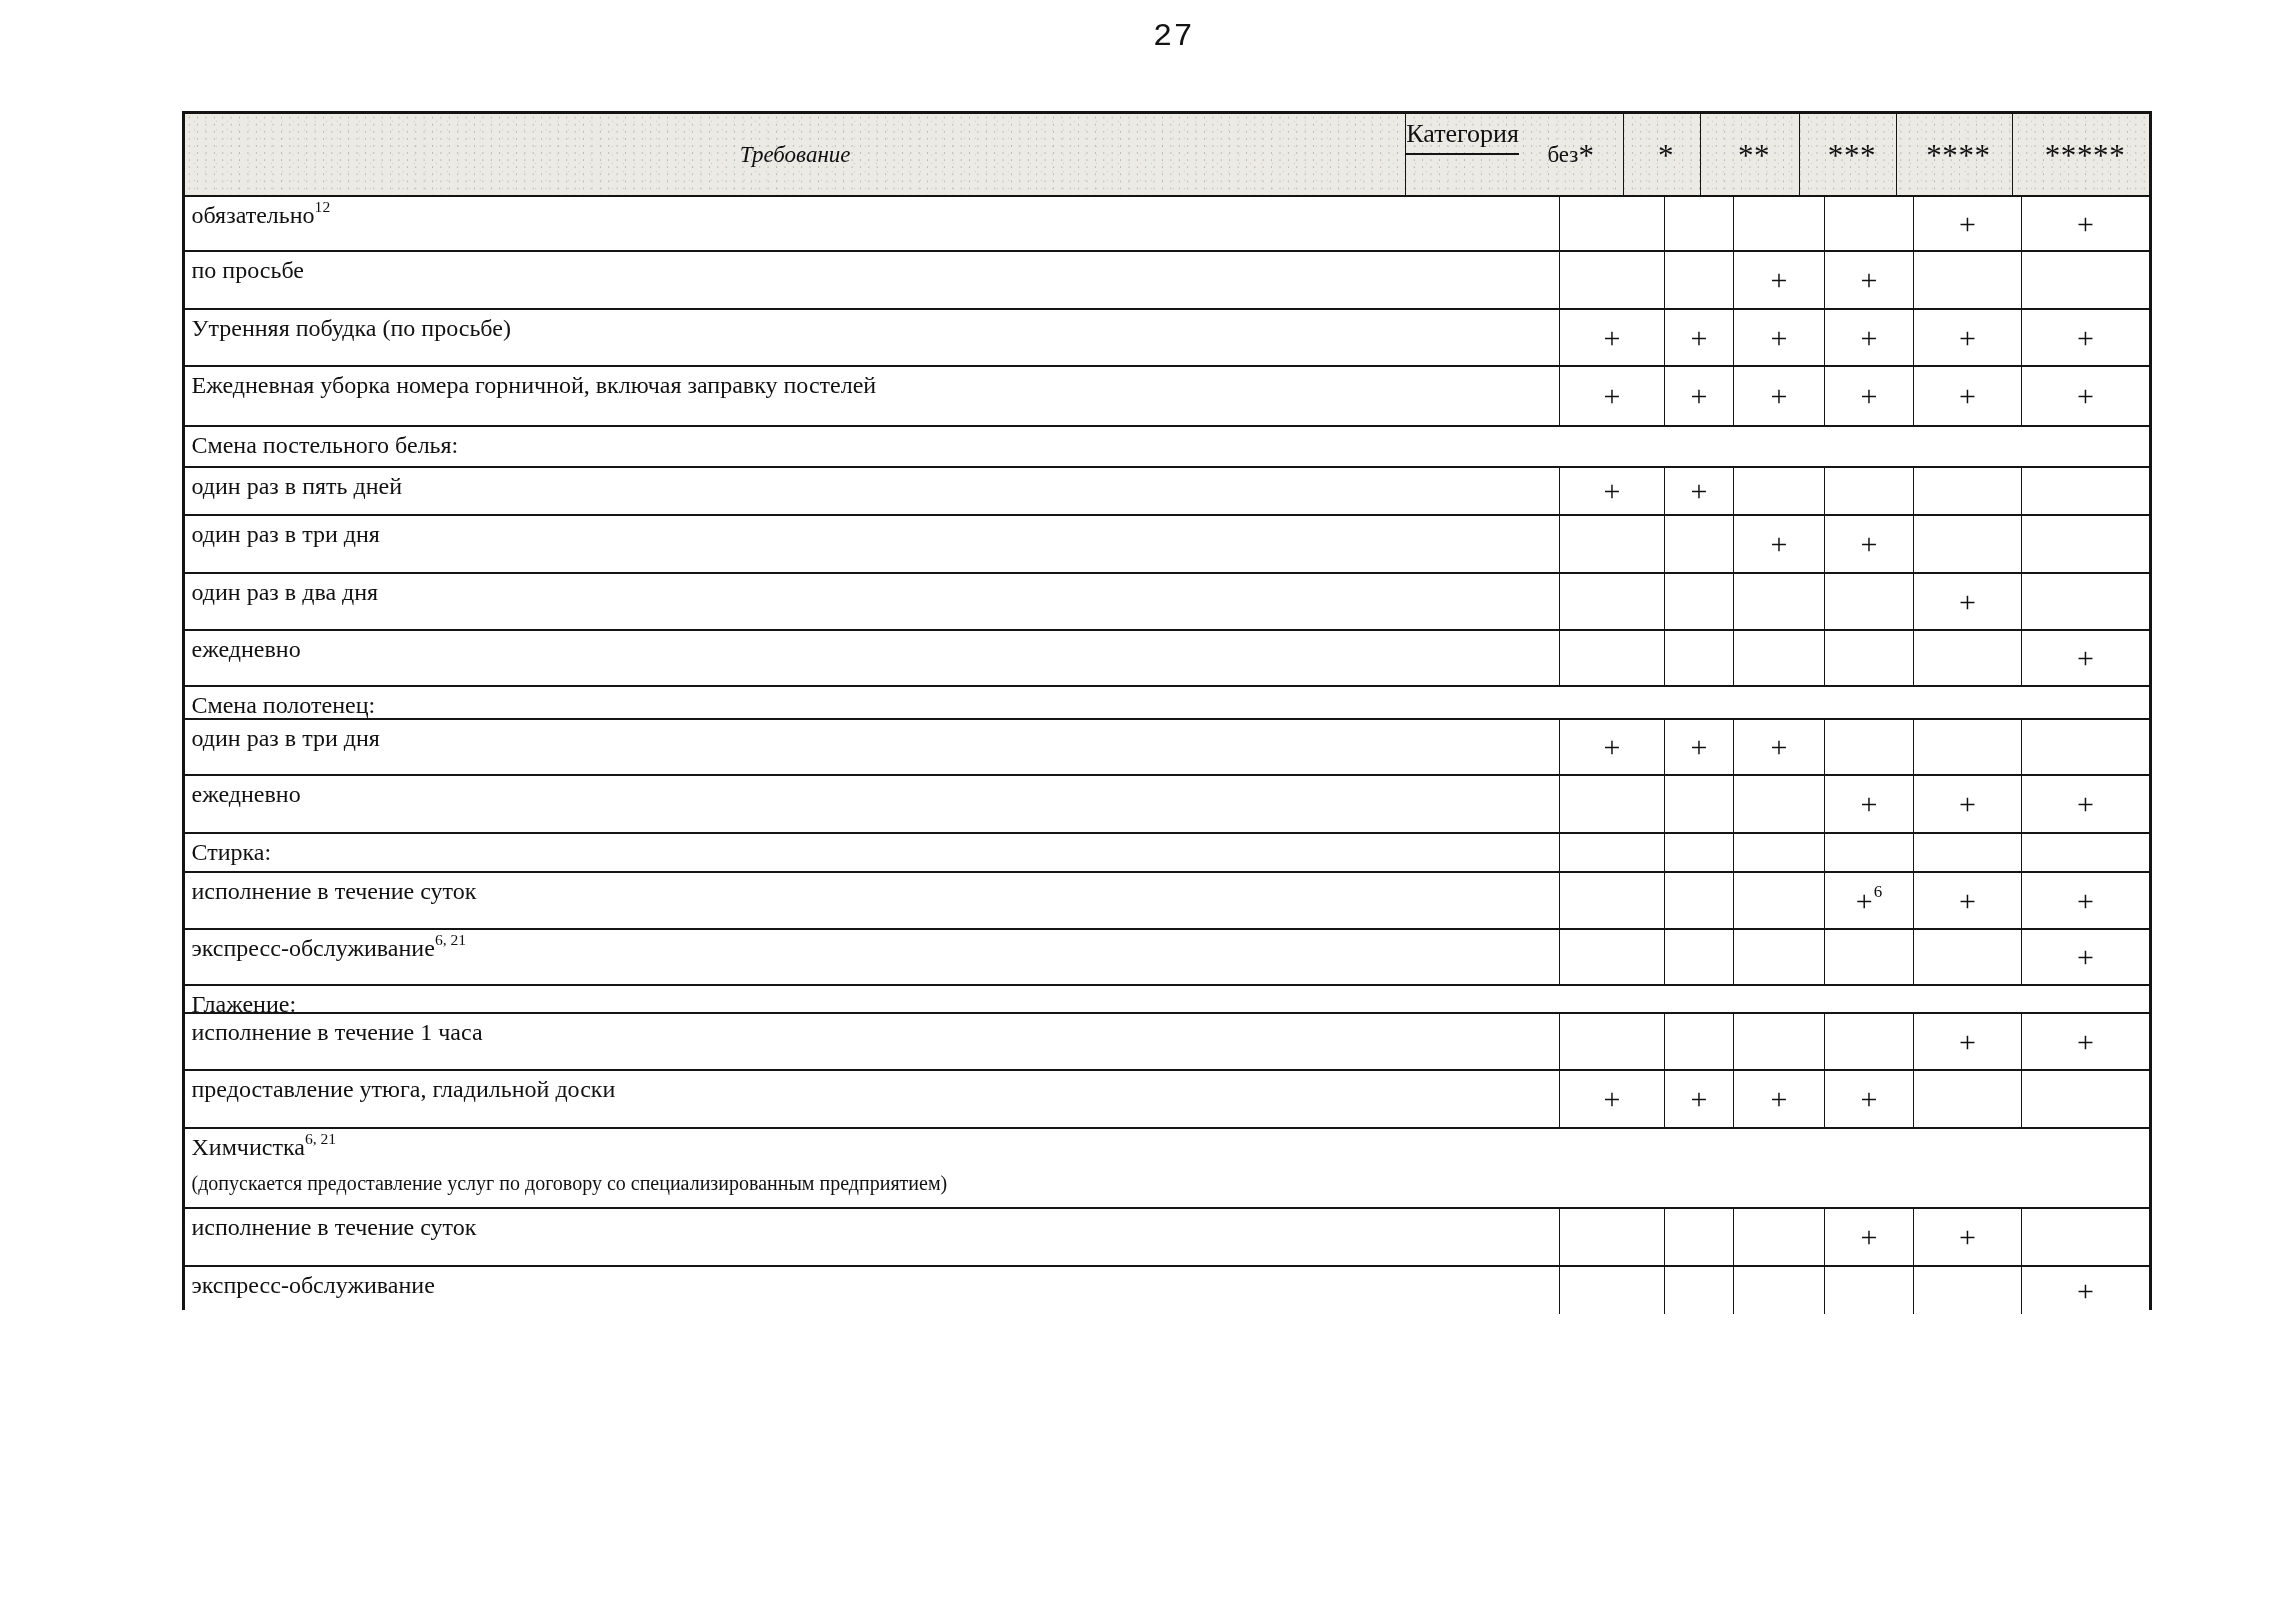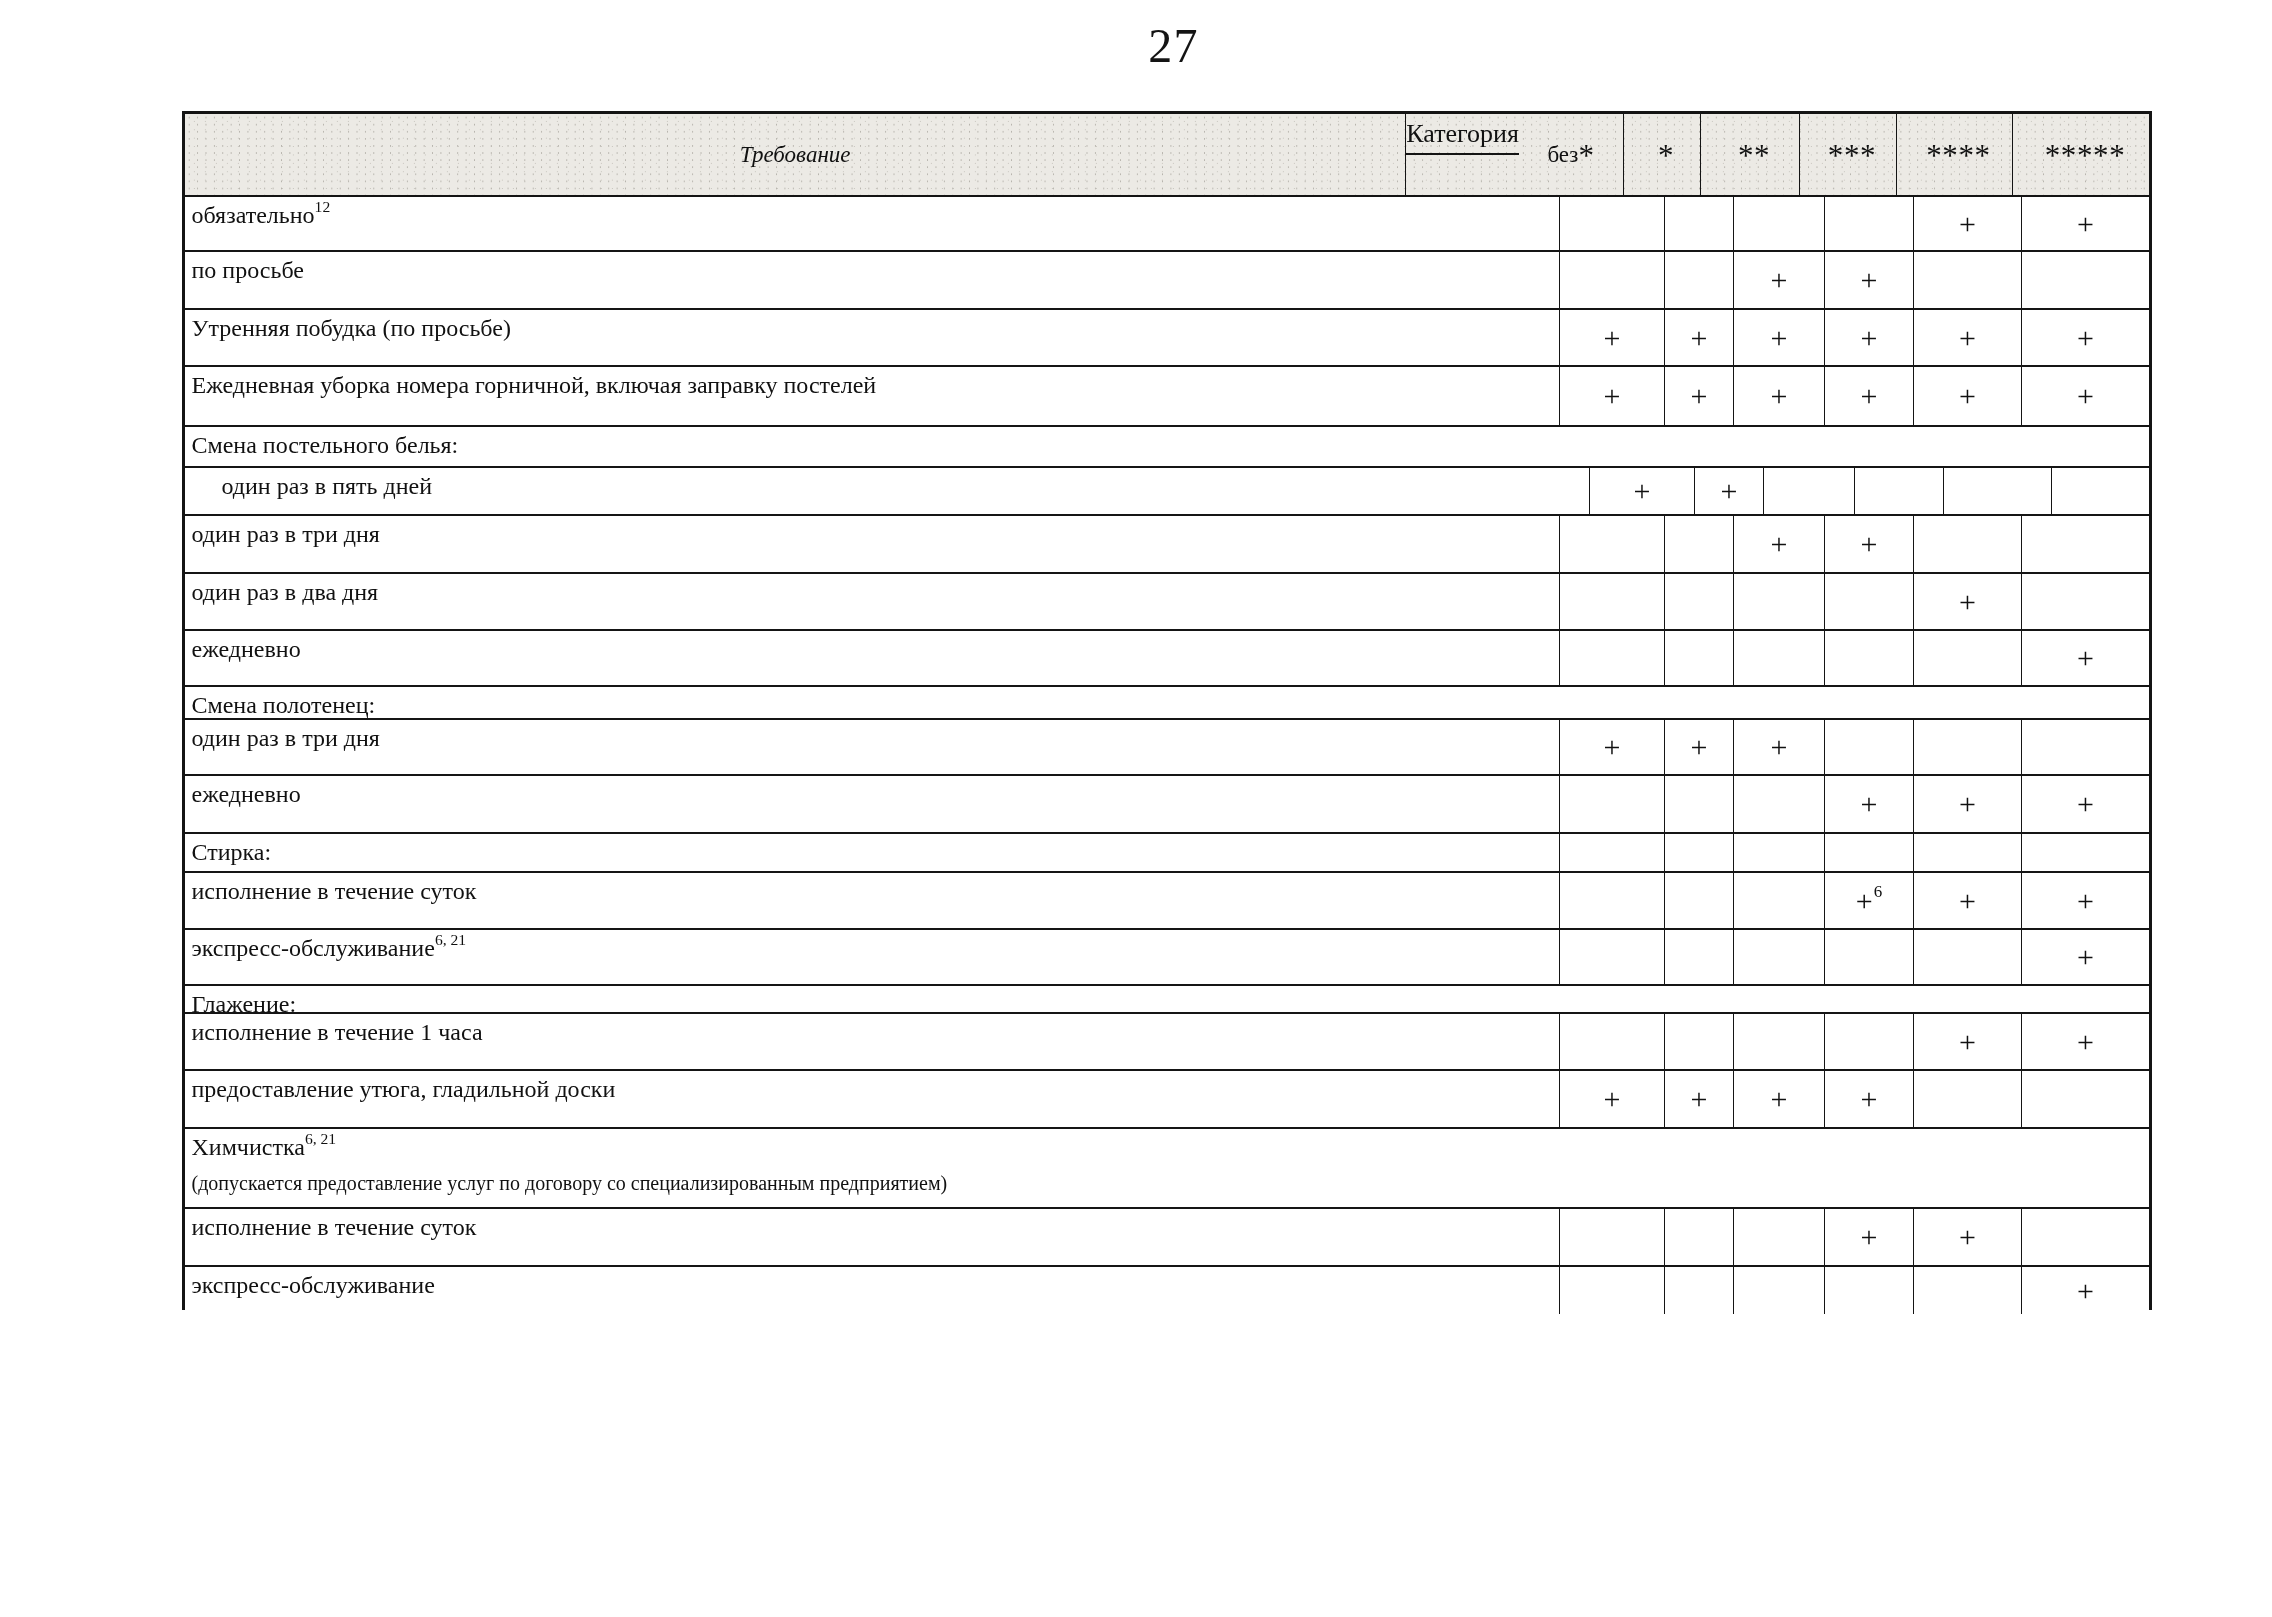--- a/index.html
+++ b/index.html
@@ -6,21 +6,21 @@
   .page{
     position:relative;
     width:2273px;height:1617px;
     background:#ffffff;
     font-family:"Liberation Serif","DejaVu Serif",serif;
     color:#111;
     overflow:hidden;
   }
   .page-number{
     position:absolute;left:1102px;top:18px;width:143px;
-    text-align:center;font-size:48px;letter-spacing:1.3px;color:#141414;
+    text-align:center;font-size:32px;letter-spacing:1.3px;color:#141414;font-family:Liberation Mono, monospace;
   }
   .doc-table{
     position:absolute;left:182px;top:111px;
     width:1970px;height:1199px;
     border:3.2px solid #141414;
     box-sizing:border-box;
     background:#fff;
   }
   .thead{
     display:flex;height:83px;box-sizing:border-box;
@@ -170,21 +170,21 @@
           <div class="mark-cell" style="width: 108px;">
             <span>+</span>
           </div>
           <div class="mark-cell" style="width: 128px;">
             <span>+</span>
           </div>
         </div>
         <div class="row section" style="height: 41px;">
           <div class="label-cell"><span>Смена постельного белья:</span></div>
         </div>
-        <div class="row data" style="height: 48px; padding-left: 30px;">
+        <div class="row data" style="height: 48px;">
           <div class="label-cell"><span>один раз в пять дней</span></div>
           <div class="mark-cell" style="width: 105px;">
             <span>+</span>
           </div>
           <div class="mark-cell" style="width: 69px;">
             <span>+</span>
           </div>
           <div class="mark-cell" style="width: 91px;"></div>
           <div class="mark-cell" style="width: 89px;"></div>
           <div class="mark-cell" style="width: 108px;"></div>

